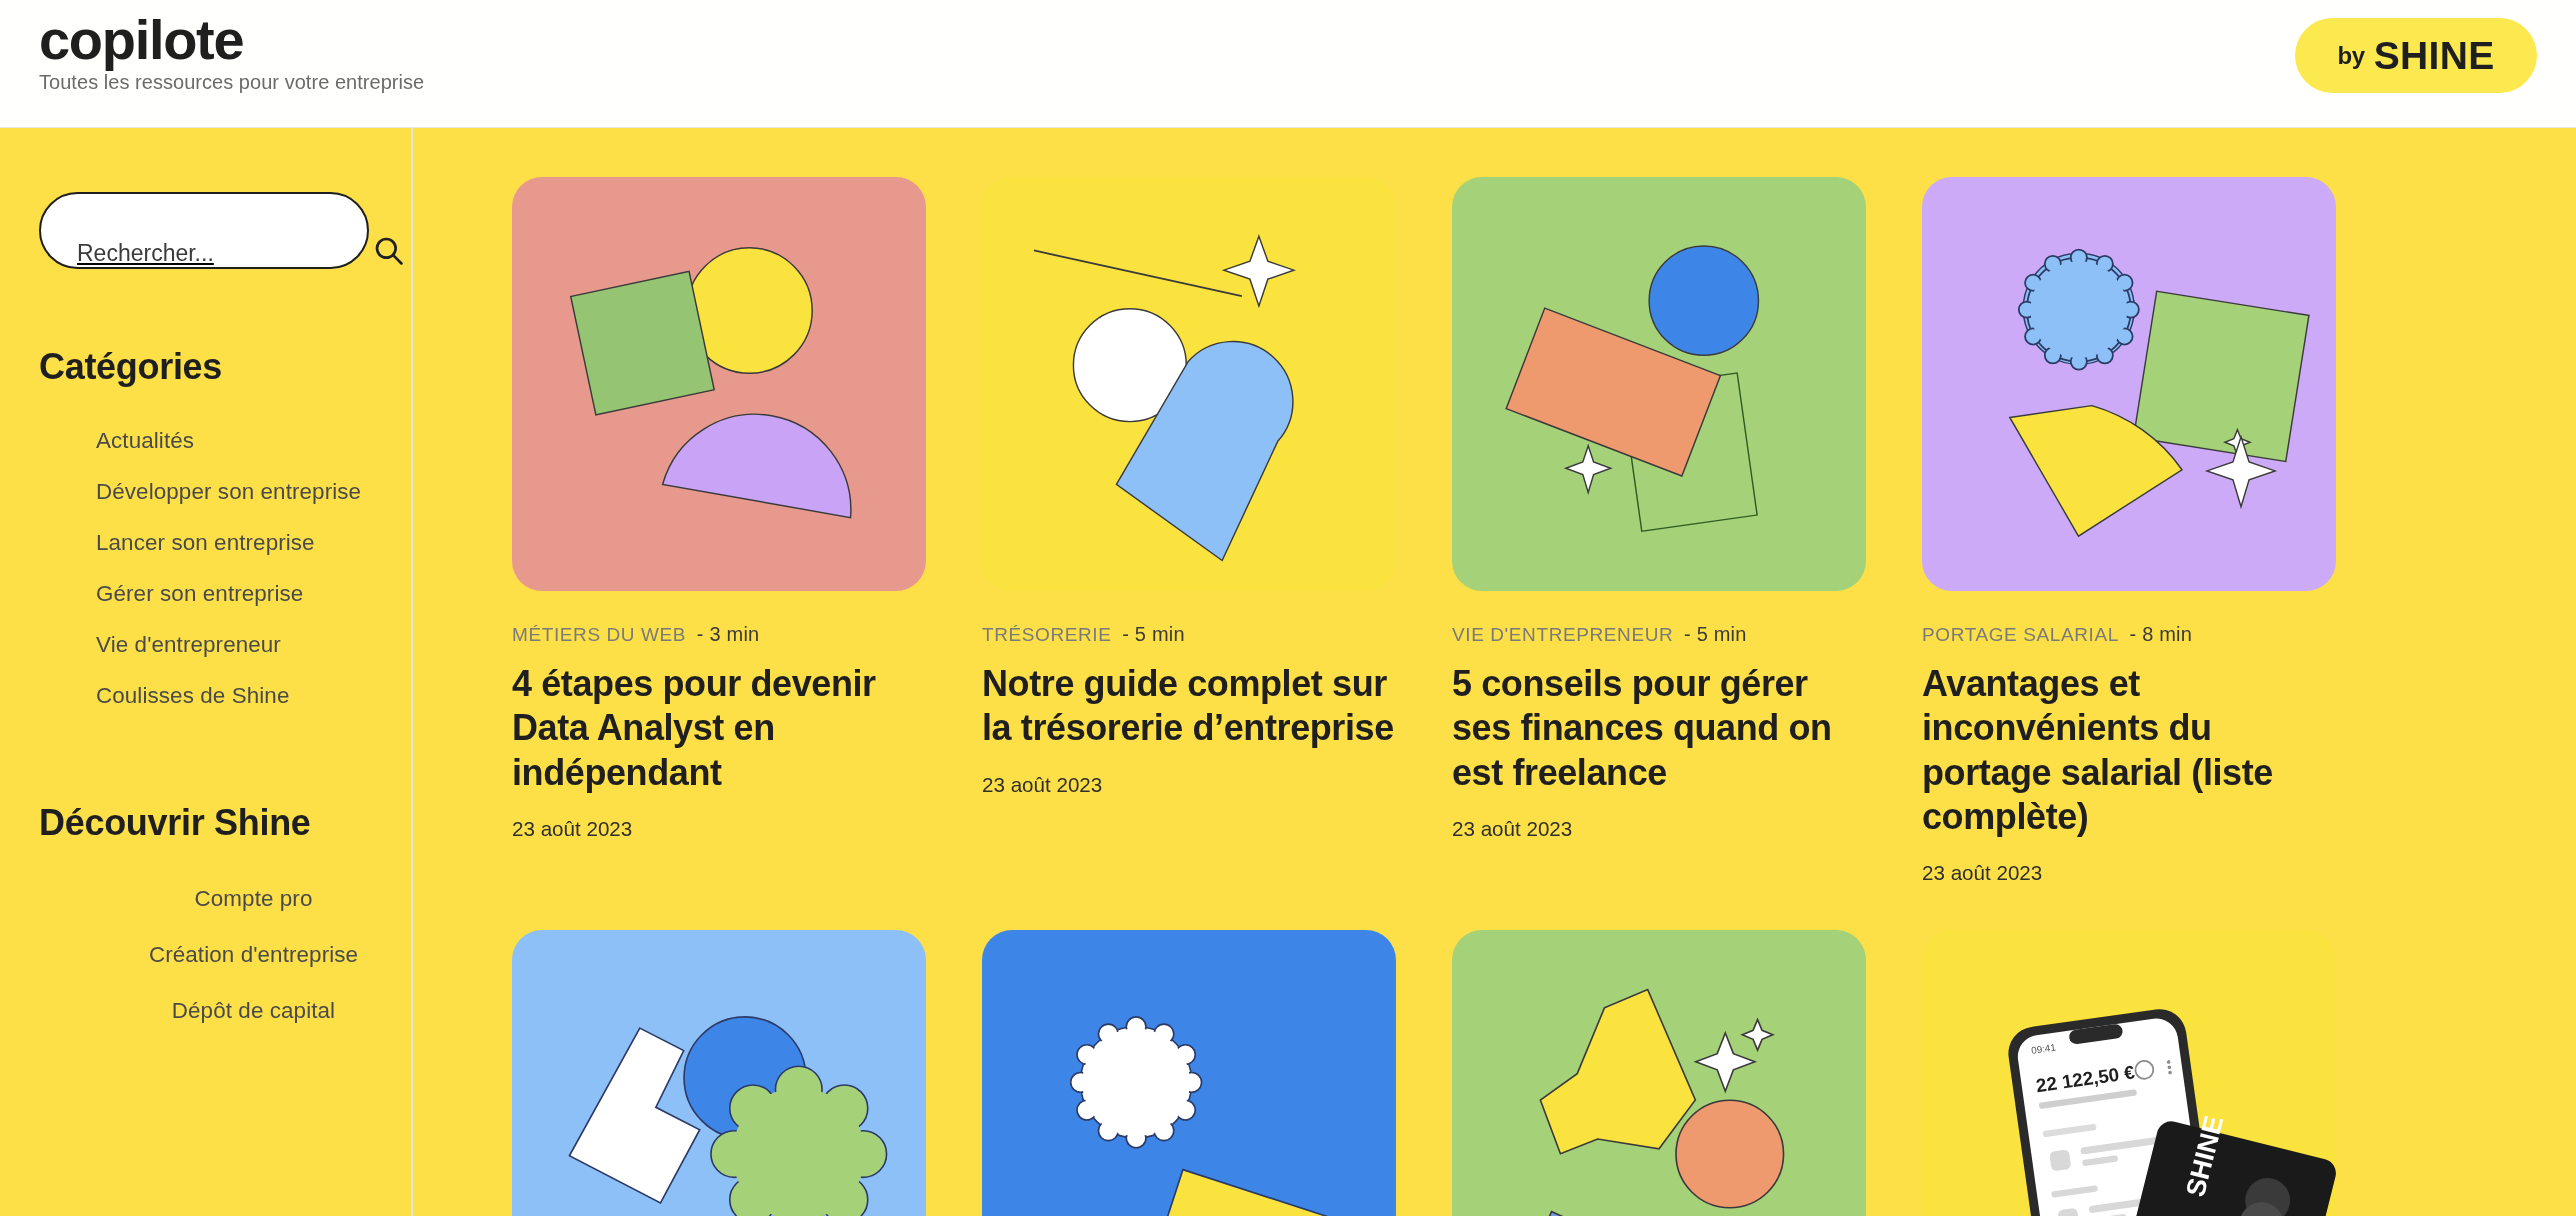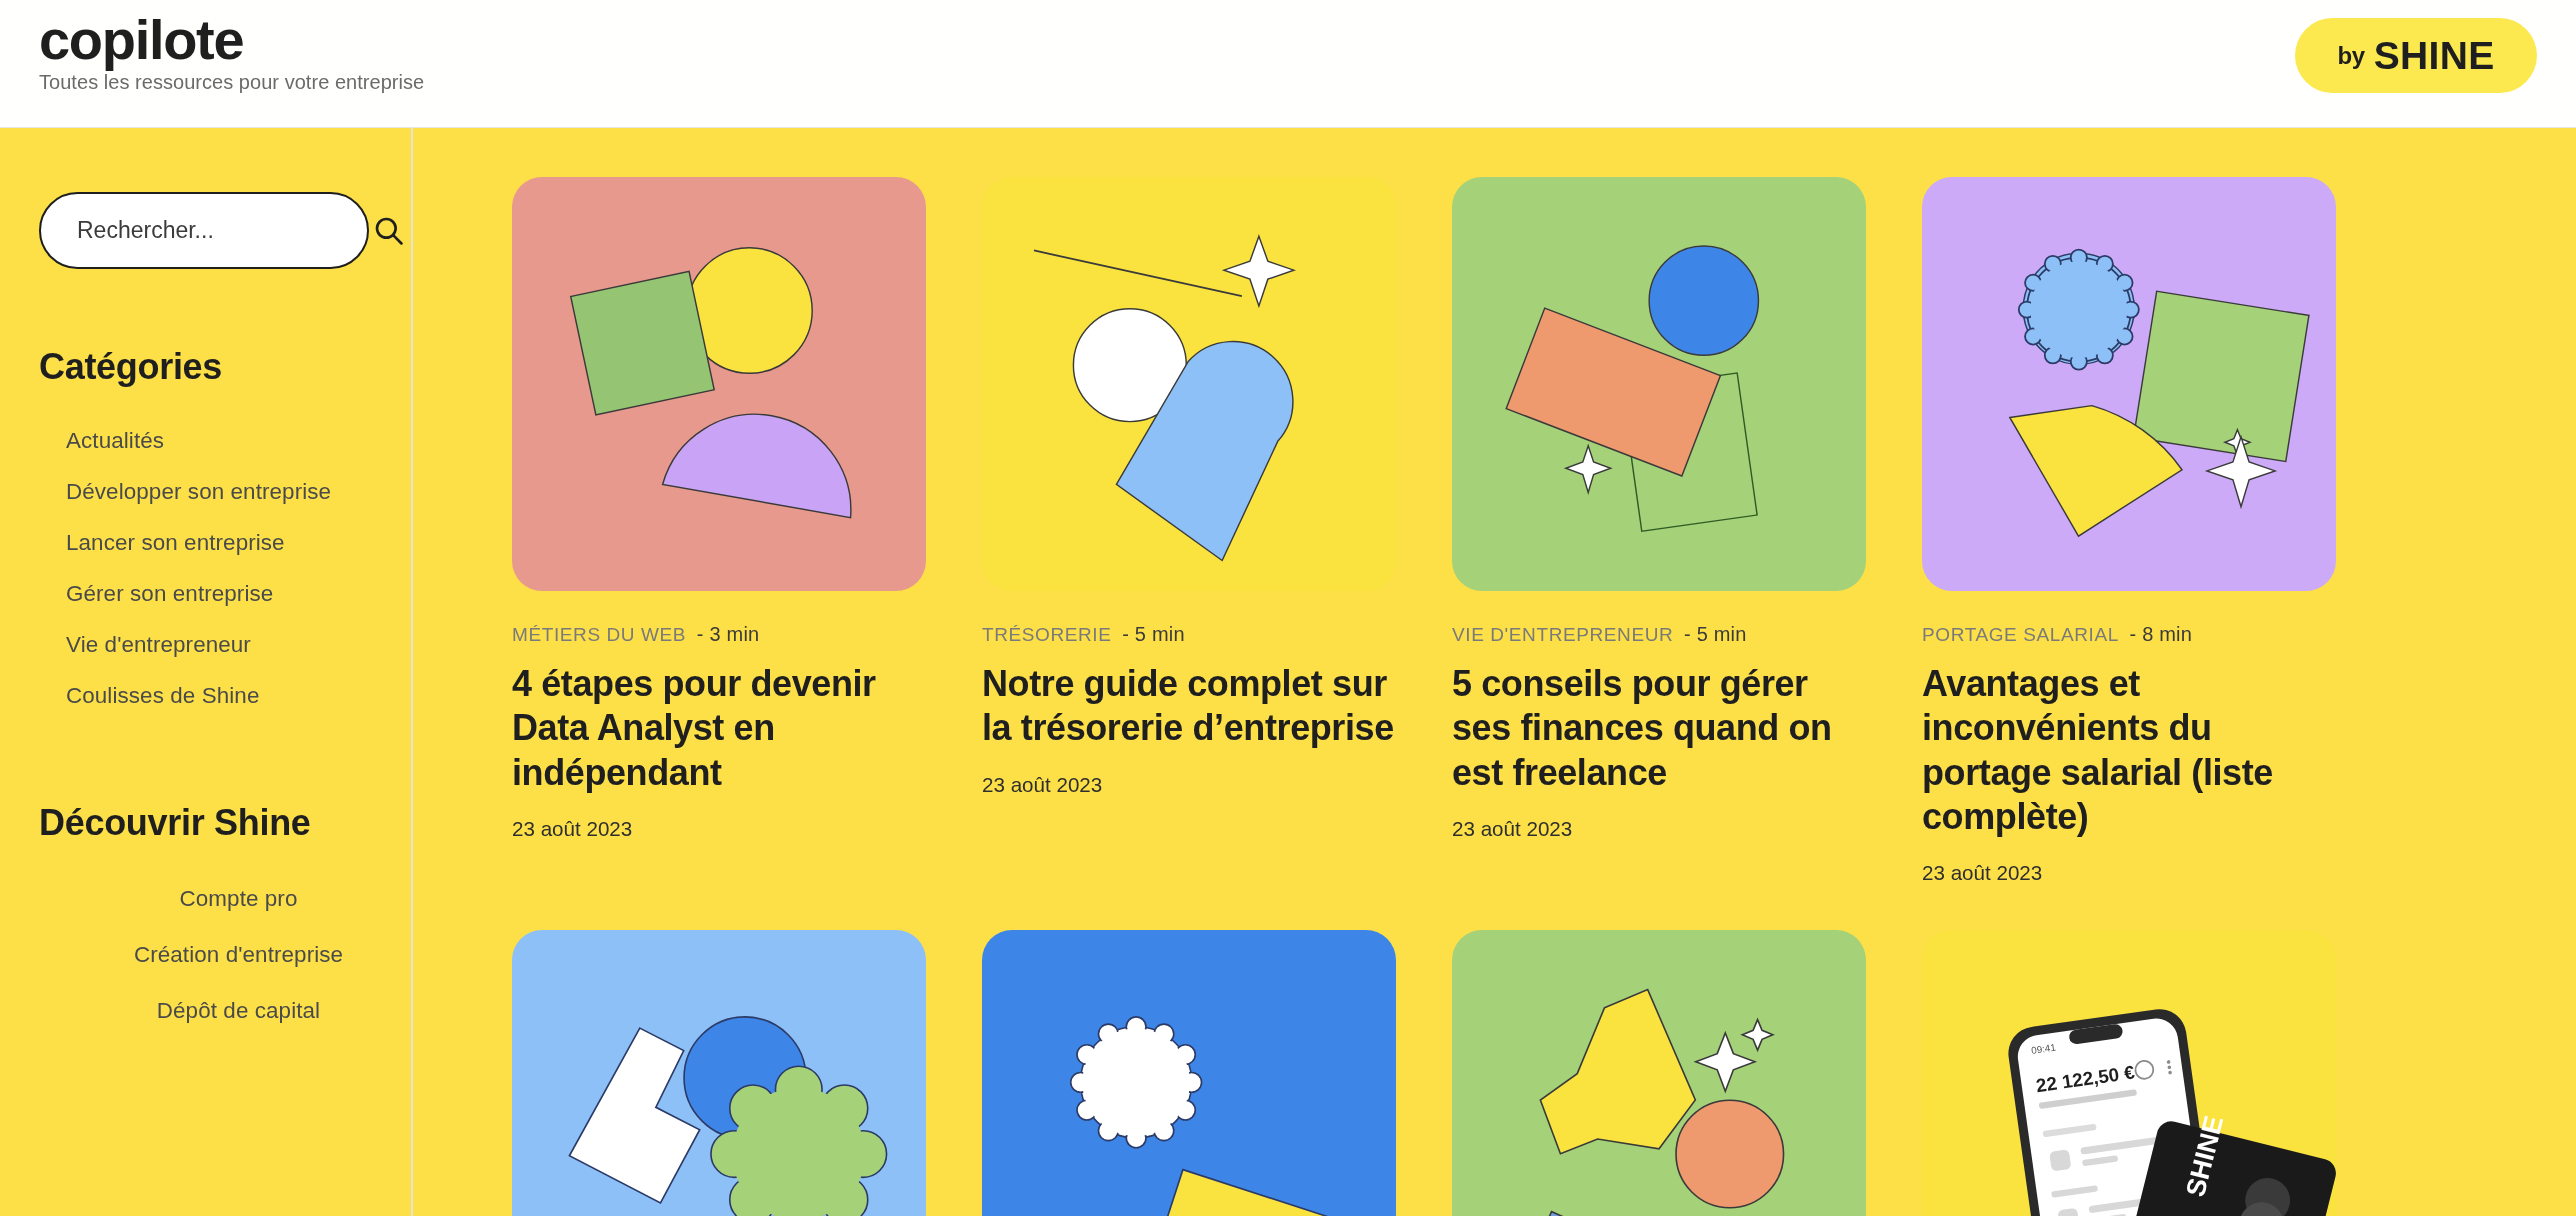--- a/index.html
+++ b/index.html
@@ -71,23 +71,24 @@
     padding: 0;
     position: relative;
   }
   .search-box {
     margin: 64px 0 0 39px;
     width: 330px;
     height: 77px;
     border: 2.7px solid #1f1f1f;
     border-radius: 39px;
     display: flex;
-    align-items: center;
+    align-items: flex-end;
     padding: 0 29px 0 36px;
     background: #fff;
+    text-decoration: underline;
   }
   .search-input {
     flex: 1;
     border: none;
     outline: none;
     font-family: "Liberation Sans", sans-serif;
     font-size: 23px;
     color: #3b3b3b;
     background: transparent;
   }
@@ -95,21 +96,21 @@
   .search-icon { width: 32px; height: 32px; flex: 0 0 32px; }
 
   .side-heading {
     margin: 77px 0 0 39px;
     font-size: 36px;
     font-weight: 700;
     color: #1f1f1f;
     letter-spacing: -0.3px;
   }
   .side-heading.second { margin-top: 81px; }
-  .side-list { list-style: none; margin: 27px 0 0 0; }
+  .side-list { list-style: none; margin: 27px 0 0 0; padding-left: 30px; }
   .side-list li { margin: 0; }
   .side-list a {
     display: block;
     padding: 12.5px 0 12.5px 66px;
     font-size: 22.4px;
     color: #4a4a4a;
     text-decoration: none;
     letter-spacing: 0.1px;
   }
   .side-list.discover a { padding-top: 15px; padding-bottom: 15px; text-align: center; }

